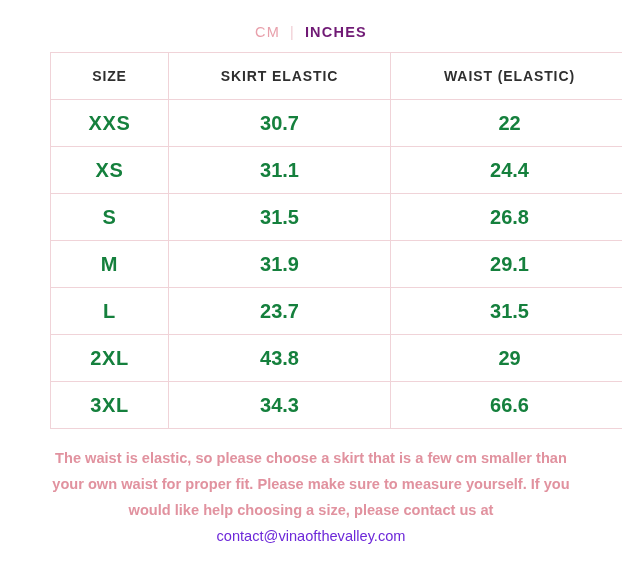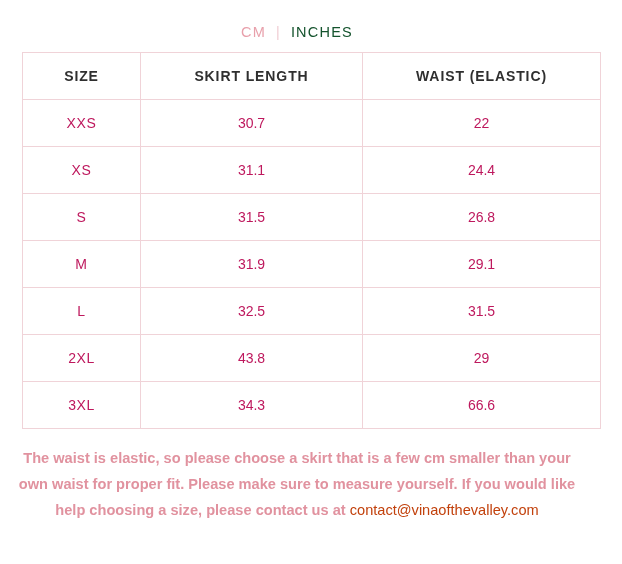--- a/index.html
+++ b/index.html
@@ -11,20 +11,21 @@
     height: 564px;
     background: #ffffff;
     font-family: "Liberation Sans", sans-serif;
     overflow: hidden;
   }
   .page {
     position: relative;
     width: 594px;
     height: 564px;
     box-sizing: border-box;
+    padding-left: 28px;
   }
 
   
   .unit-bar {
     display: flex;
     align-items: center;
     justify-content: center;
     gap: 10px;
     padding-top: 24px;
     padding-bottom: 12px;
@@ -33,22 +34,22 @@
   }
   .unit-active {
     color: #e8a0ab;
     font-weight: 400;
   }
   .unit-sep {
     color: #f0cdd3;
     font-size: 14px;
   }
   .unit-inactive {
-    color: #14532d;
-    font-weight: 400;
+    color: #701a75;
+    font-weight: 700;
     text-align: center;
   }
 
   
   .table-wrap {
     margin: 0 22px;
   }
   table.size-table {
     width: 578px;
     border-collapse: collapse;
@@ -64,22 +65,23 @@
   }
   table.size-table th {
     height: 44px;
     font-size: 14px;
     font-weight: bold;
     letter-spacing: 0.9px;
     color: #2f2f2f;
   }
   table.size-table td {
     height: 44px;
-    font-size: 14px;
-    color: #be185d;
+    font-size: 20px;
+    color: #15803d;
+    font-weight: bold;
   }
   td.size-cell {
     font-weight: bold;
     font-size: 14.5px;
     letter-spacing: 0.6px;
     color: #2f2f2f;
   }
   col.c1 { width: 118px; }
   col.c2 { width: 222px; }
   col.c3 { width: 238px; }
@@ -88,21 +90,21 @@
   .note {
     margin: 16px 18px 0 18px;
     text-align: center;
     color: #e1929f;
     font-size: 14.6px;
     font-weight: bold;
     line-height: 26px;
   }
   .note .email {
     font-weight: normal;
-    color: #c2410c;
+    color: #6d28d9;
   }
 </style>
 </head>
 <body>
 
 <div class="page">
 
   <div class="unit-bar">
     <span class="unit-active">CM</span>
     <span class="unit-sep">|</span>
@@ -112,21 +114,21 @@
   <div class="table-wrap">
     <table class="size-table">
       <colgroup>
         <col class="c1">
           <col class="c2">
           <col class="c3">
       </colgroup>
       <thead>
         <tr>
           <th>SIZE</th>
-          <th>SKIRT LENGTH</th>
+          <th>SKIRT ELASTIC</th>
           <th>WAIST (ELASTIC)</th>
         </tr>
       </thead>
       <tbody>
         <tr>
           <td class="size-cell">XXS</td>
           <td>30.7</td>
           <td>22</td>
         </tr>
         <tr>
@@ -139,21 +141,21 @@
           <td>31.5</td>
           <td>26.8</td>
         </tr>
         <tr>
           <td class="size-cell">M</td>
           <td>31.9</td>
           <td>29.1</td>
         </tr>
         <tr>
           <td class="size-cell">L</td>
-          <td>32.5</td>
+          <td>23.7</td>
           <td>31.5</td>
         </tr>
         <tr>
           <td class="size-cell">2XL</td>
           <td>43.8</td>
           <td>29</td>
         </tr>
         <tr>
           <td class="size-cell">3XL</td>
           <td>34.3</td>

